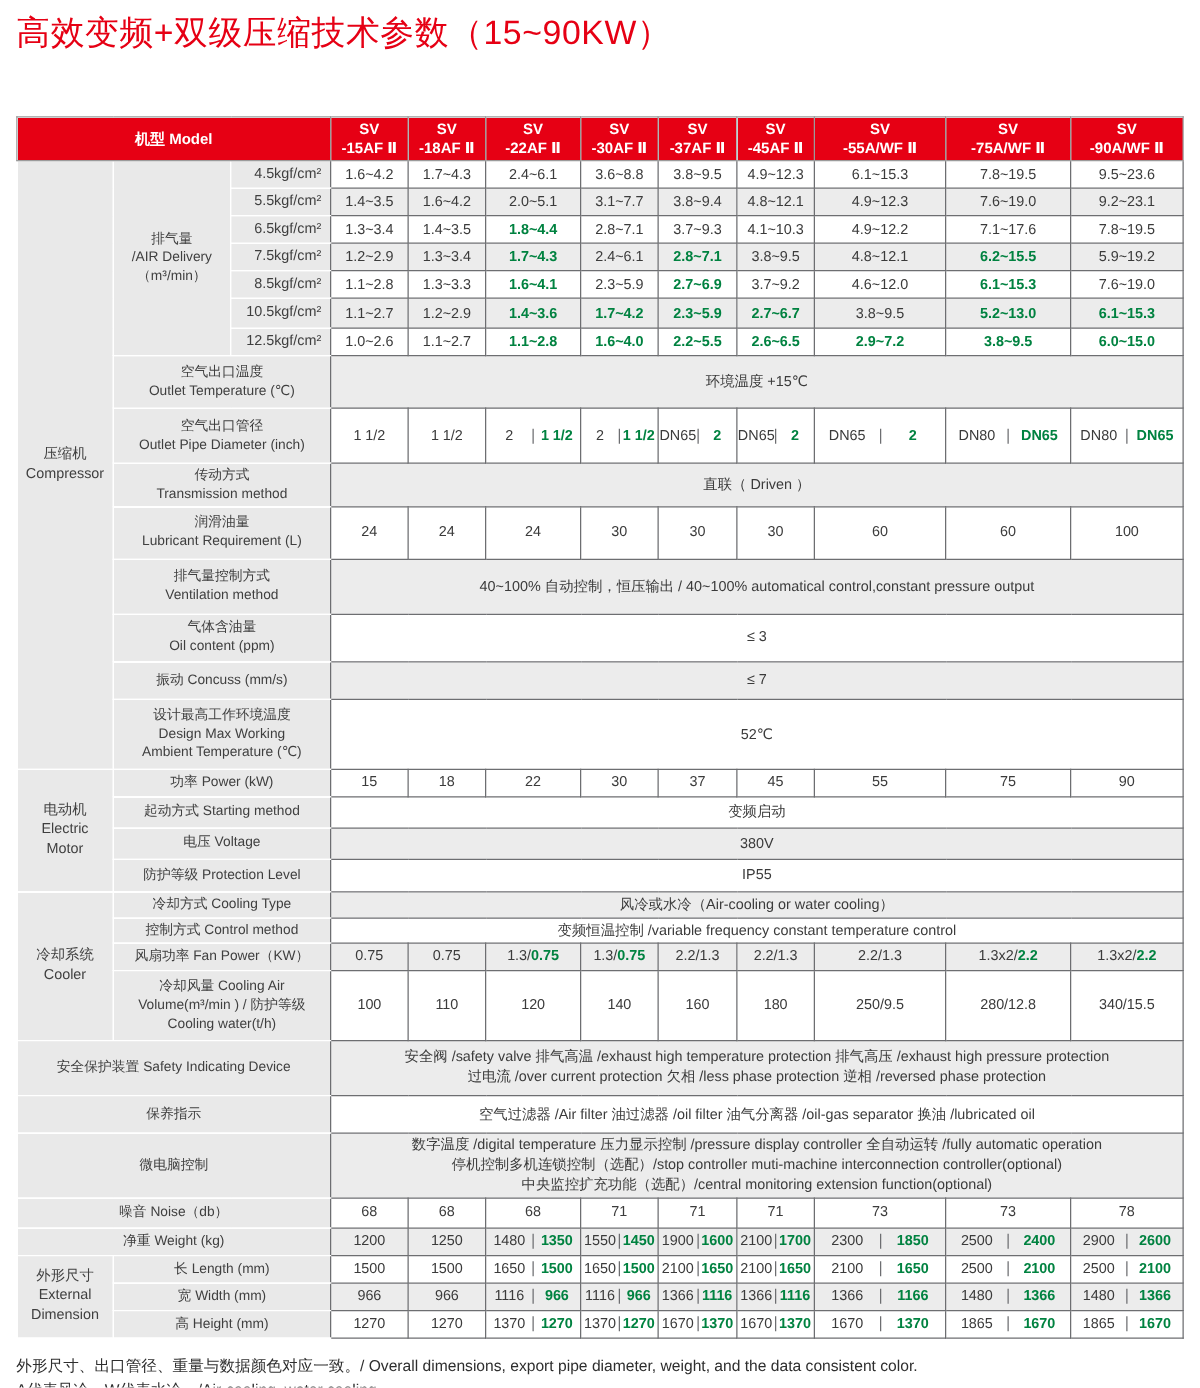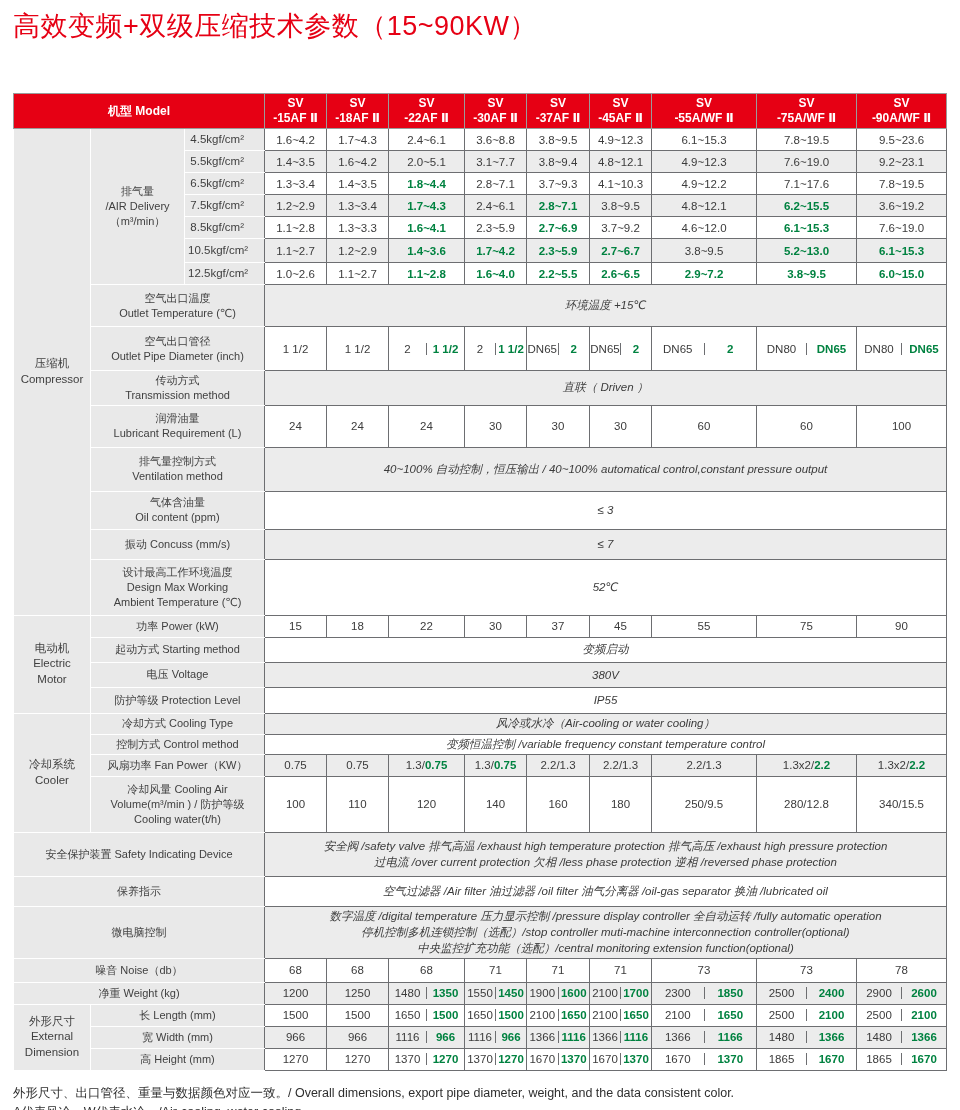--- a/index.html
+++ b/index.html
@@ -11,32 +11,32 @@
        font-family:"Liberation Sans","DejaVu Sans",sans-serif;}
   .page{padding:8px 14px 0 13px;}
   .title{color:var(--red);font-size:27px;font-weight:normal;letter-spacing:0.5px;}
   .subtitle{color:var(--red);font-size:15px;margin-top:7px;}
   table{border-collapse:collapse;table-layout:fixed;width:933px;margin-top:49px;}
   th,td{overflow:hidden;}
   th.red{background:var(--red);color:#fff;font-size:12px;font-weight:bold;
          border:1px solid #9b9b9b;line-height:15px;padding:2px 0;text-align:center;}
   .lc{background:var(--leftbg);border:1px solid #fff;border-right:0;
       font-size:11px;color:#3f3f3f;text-align:center;line-height:1.35;padding:2px 3px;}
-  .lc.sub{text-align:right;padding-right:20px;font-size:11.5px;}
+  .lc.sub{text-align:right;padding-right:7px;font-size:11.5px;}
   .lc.group{font-size:11.5px;}
   .dc{border:1px solid var(--grid);text-align:center;font-size:11.5px;
       color:#3b3b3b;padding:0 1px;}
   tr.w .dc{background:#fff;}
   tr.g .dc{background:var(--stripe);}
   .grn{color:var(--green);font-weight:bold;}
   td.split-td{padding:0;}
   .split{display:flex;height:100%;align-items:stretch;}
   .split span{flex:1;display:flex;align-items:center;justify-content:center;}
   .split span + span{border-left:1px solid var(--grid);}
-  .dc.full{font-size:11.5px;font-style:italic;}
+  .dc.full{font-size:11.5px;}
   .dc.full .ln{line-height:16px;}
   .footer{margin-top:13px;font-size:12.5px;line-height:19px;color:#2e2e2e;}
 </style>
 </head>
 <body>
 
 <div class="page">
   <div class="title">高效变频+双级压缩技术参数（15~90KW）</div>
 
   <table>
@@ -142,21 +142,21 @@
         <tr class="g" style="height:22px">
           <td class="lc sub"><span>7.5kgf/cm²</span></td>
           <td class="dc"><span>1.2~2.9</span></td>
           <td class="dc"><span>1.3~3.4</span></td>
           <td class="dc"><span class="grn">1.7~4.3</span></td>
           <td class="dc"><span>2.4~6.1</span></td>
           <td class="dc"><span class="grn">2.8~7.1</span></td>
           <td class="dc"><span>3.8~9.5</span></td>
           <td class="dc"><span>4.8~12.1</span></td>
           <td class="dc"><span class="grn">6.2~15.5</span></td>
-          <td class="dc"><span>3.6~19.2</span></td>
+          <td class="dc"><span>5.9~19.2</span></td>
         </tr>
         <tr class="w" style="height:22px">
           <td class="lc sub"><span>8.5kgf/cm²</span></td>
           <td class="dc"><span>1.1~2.8</span></td>
           <td class="dc"><span>1.3~3.3</span></td>
           <td class="dc"><span class="grn">1.6~4.1</span></td>
           <td class="dc"><span>2.3~5.9</span></td>
           <td class="dc"><span class="grn">2.7~6.9</span></td>
           <td class="dc"><span>3.7~9.2</span></td>
           <td class="dc"><span>4.6~12.0</span></td>

